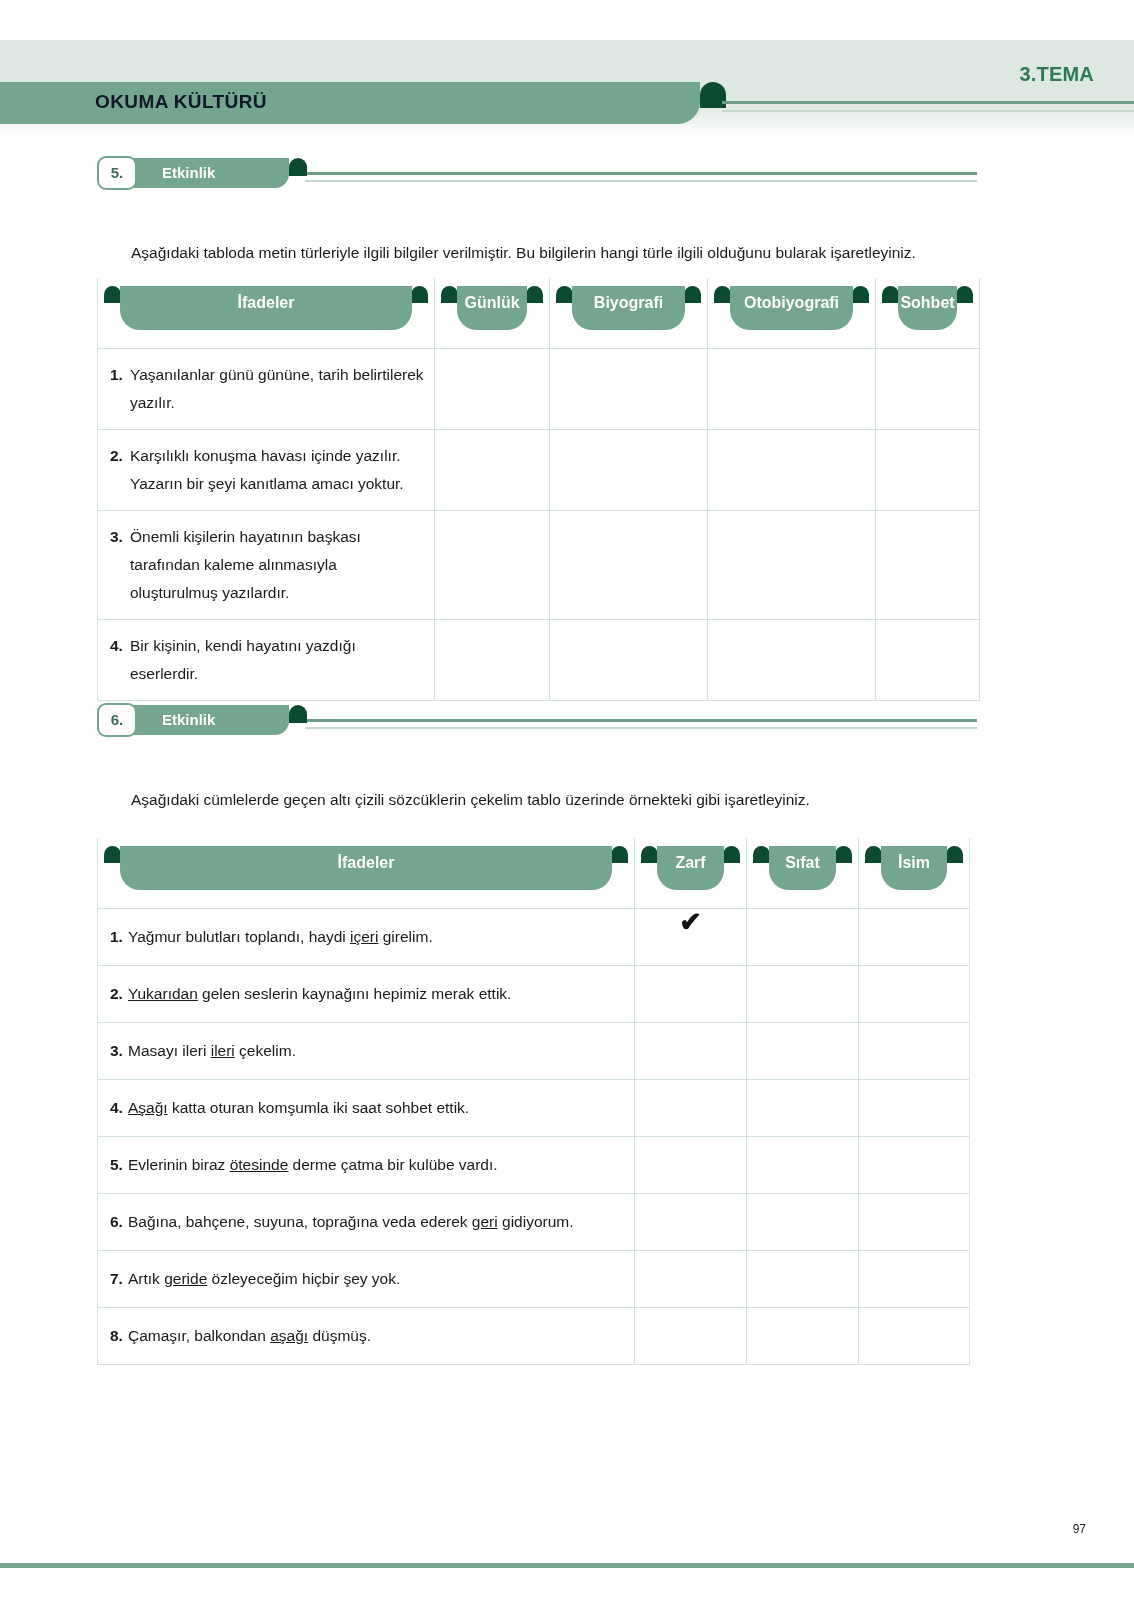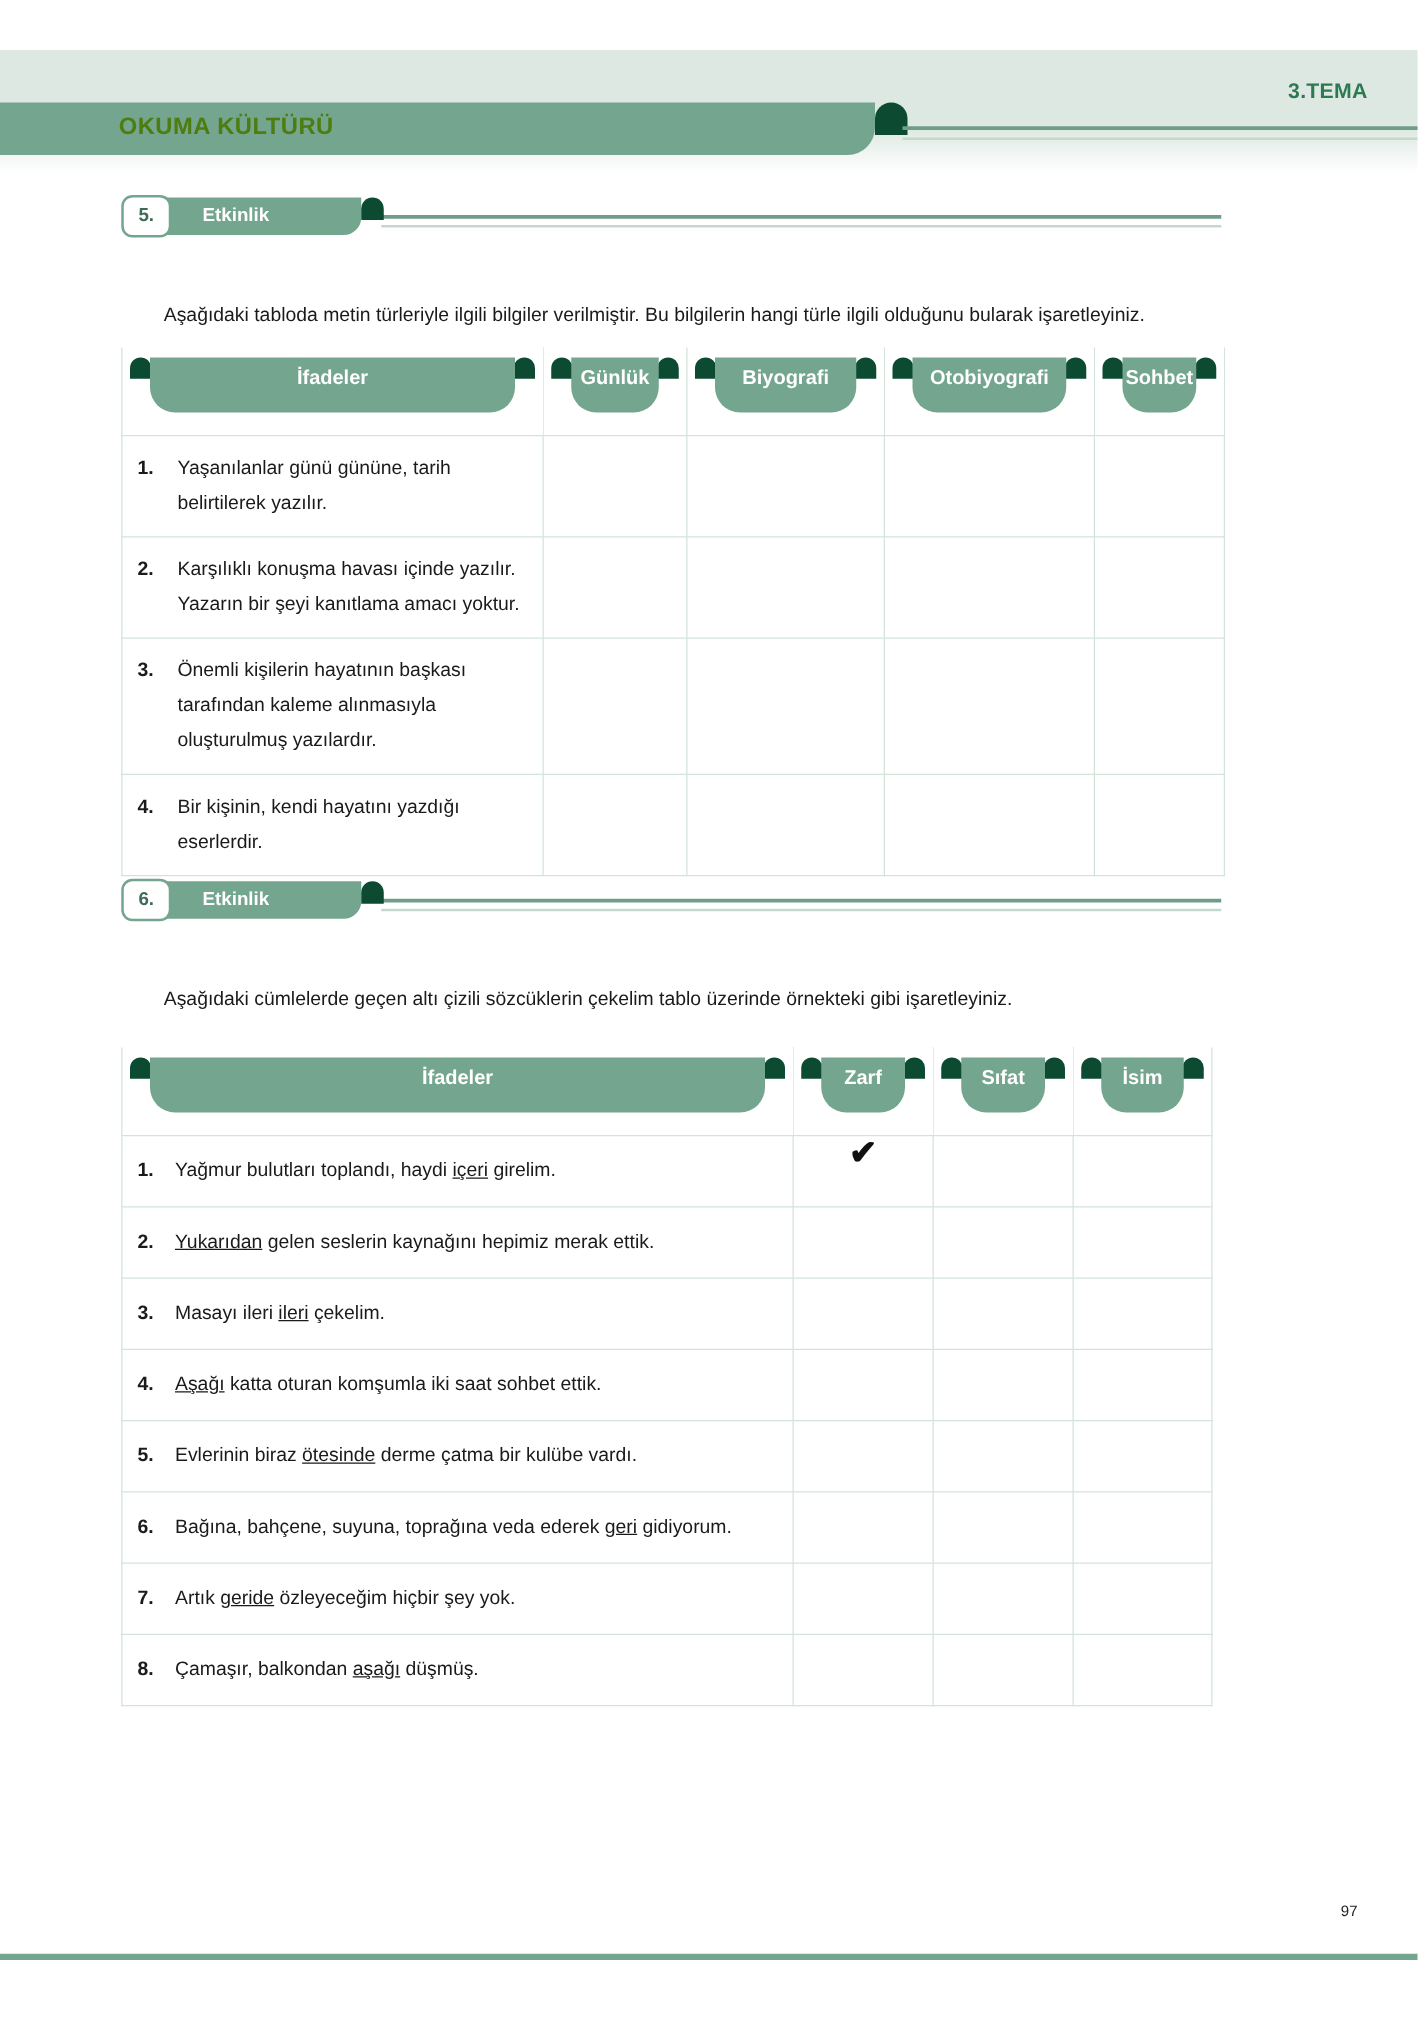--- a/index.html
+++ b/index.html
@@ -44,38 +44,38 @@
     height: 42px;
     background: #74a58e;
     border-bottom-right-radius: 22px;
   }
   .header-band-title {
     position: absolute;
     top: 91px;
     left: 95px;
     font-size: 19px;
     font-weight: bold;
-    color: #4d7c0f;
+    color: #0f172a;
     letter-spacing: 0.4px;
   }
   .header-fold {
     position: absolute;
     top: 82px;
     left: 700px;
     width: 26px;
     height: 26px;
     background: #0c4a32;
     border-top-left-radius: 26px;
     border-top-right-radius: 26px;
   }
   .header-tema {
     position: absolute;
     top: 63px;
     right: 40px;
-    font-size: 17px;
+    font-size: 20px;
     font-weight: bold;
     color: #2d7a52;
     letter-spacing: 0.2px;
   }
   .header-rule-a {
     position: absolute;
     top: 101px;
     left: 722px;
     width: 412px;
     height: 3px;
@@ -243,21 +243,21 @@
   .stmt-row {
     display: flex;
     align-items: flex-start;
   }
   .stmt-num {
     font-weight: bold;
     flex: 0 0 auto;
     min-width: 20px;
   }
   .stmt-txt {
-    margin-left: 12px;
+    margin-left: 0;
   }
   .mark-cell {
     text-align: center;
     vertical-align: middle;
   }
   .check {
     font-size: 27px;
     line-height: 1;
     color: #111111;
     font-weight: bold;

